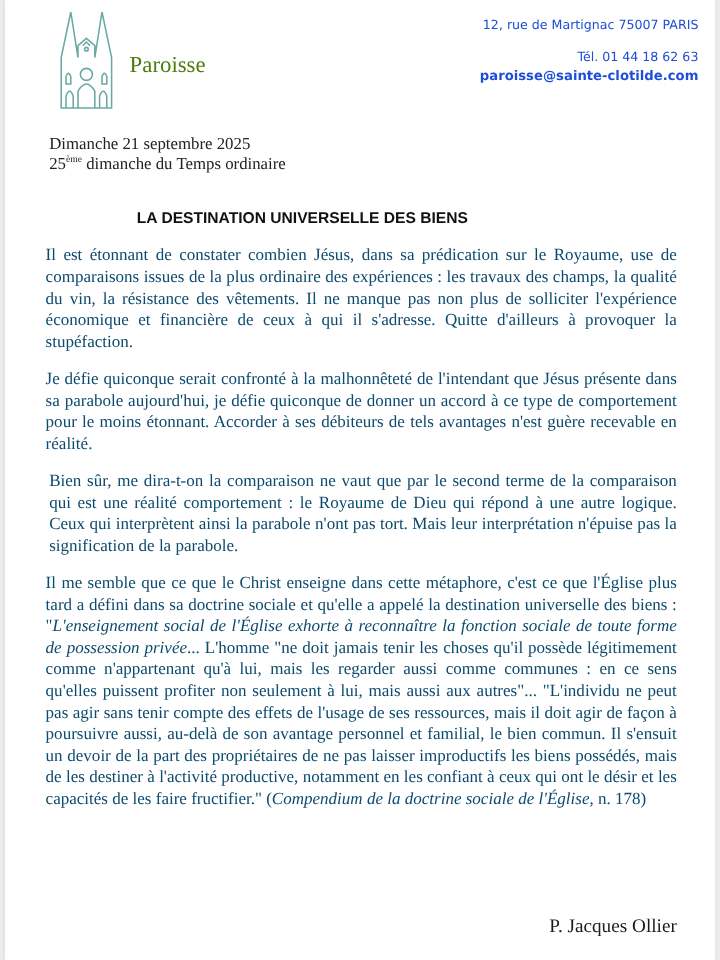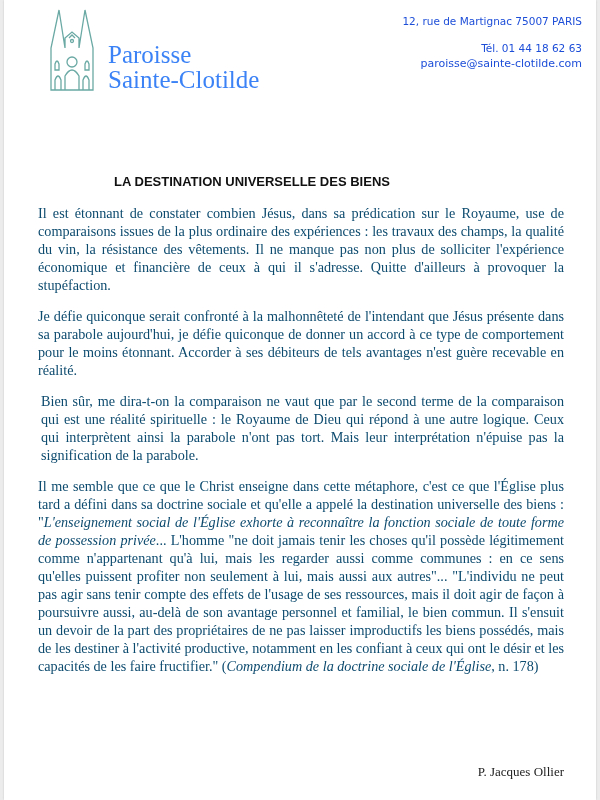--- a/index.html
+++ b/index.html
@@ -13,50 +13,50 @@
       position: absolute; left: 4px; top: 0; width: 592px; height: 800px;
       background: #ffffff;
       box-shadow: 0 0 2px rgba(0,0,0,0.15);
     }
     .logo {
       position: absolute; left: 45px; top: 8px; width: 46px; height: 84px;
     }
     .brand {
       position: absolute; left: 104px; top: 42px;
       font-family: "Liberation Serif", serif;
-      font-size: 25px; line-height: 25px; color: #3b82f6;
+      font-size: 19px; line-height: 25px; color: #4d7c0f;
     }
     .contact {
       position: absolute; right: 14px; top: 14px; text-align: right;
       font-family: "DejaVu Sans", sans-serif;
       color: #1d4ed8;
     }
     .contact .l1 { font-size: 10.5px; line-height: 15px; }
     .contact .l2 { font-size: 10.5px; line-height: 15px; margin-top: 12px; }
-    .contact .l3 { font-size: 11px; line-height: 16px; }
+    .contact .l3 { font-size: 11px; line-height: 16px; font-weight: bold; }
     .contact .l4, .contact .l5 { font-size: 9.5px; line-height: 14px; }
     .dateblock {
       position: absolute; left: 37px; top: 112px;
       font-size: 14px; line-height: 17px; color: #222;
     }
     .dateblock sup { font-size: 8px; vertical-align: super; line-height: 0; }
     .title {
       position: absolute; left: 0; width: 496px; top: 174px; text-align: center;
       font-family: "Liberation Sans", sans-serif; font-weight: bold;
       font-size: 13px; color: #111;
     }
     .body {
       position: absolute; left: 34px; width: 526px; top: 204px;
       font-size: 14.2px; line-height: 18px; text-align: justify; color: #0c4a6e;
     }
     .body p { margin: 0 0 13px 0; }
     .body p.indent { padding-left: 3px; }
     .signature {
       position: absolute; right: 32px; top: 764px;
-      font-size: 13px; color: #1c1c1c; text-align: right;
+      font-size: 16px; color: #1c1c1c; text-align: right;
     }
   </style>
 </head>
 <body>
 
 <div class="page">
 
   <div class="logo">
     <svg width="46" height="84" viewBox="0 0 46 84" fill="none" stroke="#6aa9a4" stroke-width="1.3">
       <path d="M2 82 L2 40 L10 2 L16 40 L16 30 L23 24 L30 30 L30 40 L36 2 L44 40 L44 82 Z"></path>
@@ -66,33 +66,36 @@
       <path d="M36 56 Q38 50 40 56 L40 62 L36 62 Z"></path>
       <circle cx="23" cy="54" r="5"></circle>
       <path d="M6 82 L6 72 Q9 64 12 72 L12 82"></path>
       <path d="M16 82 L16 68 Q23 56 30 68 L30 82"></path>
       <path d="M34 82 L34 72 Q37 64 40 72 L40 82"></path>
     </svg>
   </div>
 
   <div class="brand">
     <div>Paroisse</div>
-    <div>Sainte-Clotilde</div>
   </div>
 
   <div class="contact">
     <div class="l1">12, rue de Martignac 75007 PARIS</div>
     <div class="l2">Tél. 01 44 18 62 63</div>
     <div class="l3">paroisse@sainte-clotilde.com</div>
   </div>
 
+  <div class="dateblock">
+    <div>Dimanche 21 septembre 2025</div>
+    <div><span>25</span><sup>ème</sup><span> dimanche du Temps ordinaire</span></div>
+  </div>
 
   <div class="title">LA DESTINATION UNIVERSELLE DES BIENS</div>
 
   <div class="body">
     <p>Il est étonnant de constater combien Jésus, dans sa prédication sur le Royaume, use de comparaisons issues de la plus ordinaire des expériences : les travaux des champs, la qualité du vin, la résistance des vêtements. Il ne manque pas non plus de solliciter l'expérience économique et financière de ceux à qui il s'adresse. Quitte d'ailleurs à provoquer la stupéfaction.</p>
     <p>Je défie quiconque serait confronté à la malhonnêteté de l'intendant que Jésus présente dans sa parabole aujourd'hui, je défie quiconque de donner un accord à ce type de comportement pour le moins étonnant. Accorder à ses débiteurs de tels avantages n'est guère recevable en réalité.</p>
-    <p class="indent">Bien sûr, me dira-t-on la comparaison ne vaut que par le second terme de la comparaison qui est une réalité spirituelle : le Royaume de Dieu qui répond à une autre logique. Ceux qui interprètent ainsi la parabole n'ont pas tort. Mais leur interprétation n'épuise pas la signification de la parabole.</p>
+    <p class="indent">Bien sûr, me dira-t-on la comparaison ne vaut que par le second terme de la comparaison qui est une réalité comportement : le Royaume de Dieu qui répond à une autre logique. Ceux qui interprètent ainsi la parabole n'ont pas tort. Mais leur interprétation n'épuise pas la signification de la parabole.</p>
     <p><span>Il me semble que ce que le Christ enseigne dans cette métaphore, c'est ce que l'Église plus tard a défini dans sa doctrine sociale et qu'elle a appelé la destination universelle des biens : "</span><i>L'enseignement social de l'Église exhorte à reconnaître la fonction sociale de toute forme de possession privée</i><span>... L'homme "ne doit jamais tenir les choses qu'il possède légitimement comme n'appartenant qu'à lui, mais les regarder aussi comme communes : en ce sens qu'elles puissent profiter non seulement à lui, mais aussi aux autres"... "L'individu ne peut pas agir sans tenir compte des effets de l'usage de ses ressources, mais il doit agir de façon à poursuivre aussi, au-delà de son avantage personnel et familial, le bien commun. Il s'ensuit un devoir de la part des propriétaires de ne pas laisser improductifs les biens possédés, mais de les destiner à l'activité productive, notamment en les confiant à ceux qui ont le désir et les capacités de les faire fructifier." (</span><i>Compendium de la doctrine sociale de l'Église</i><span>, n. 178)</span></p>
   </div>
 
   <div class="signature">P. Jacques Ollier</div>
 </div>
 
 </body></html>

